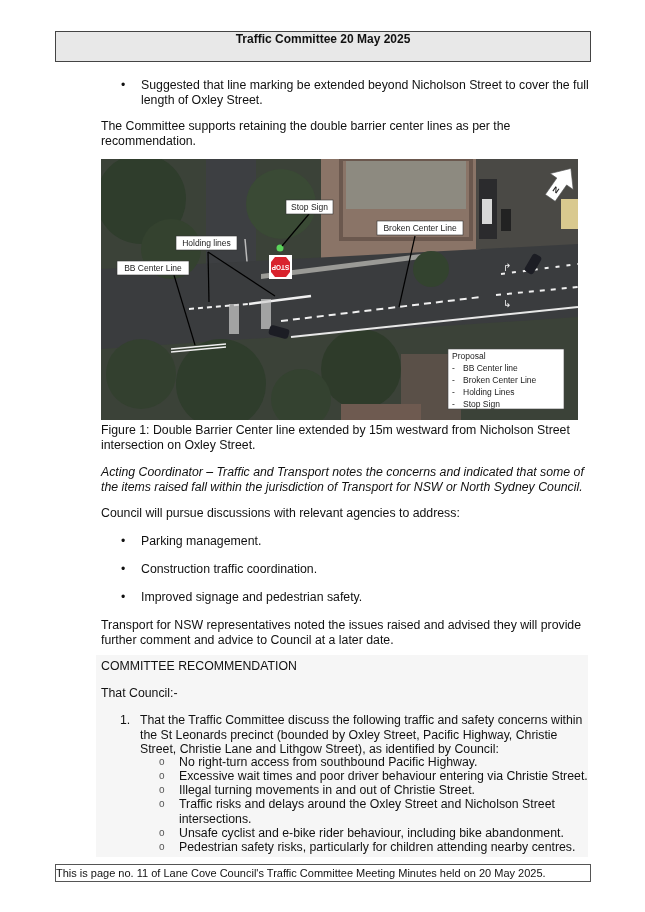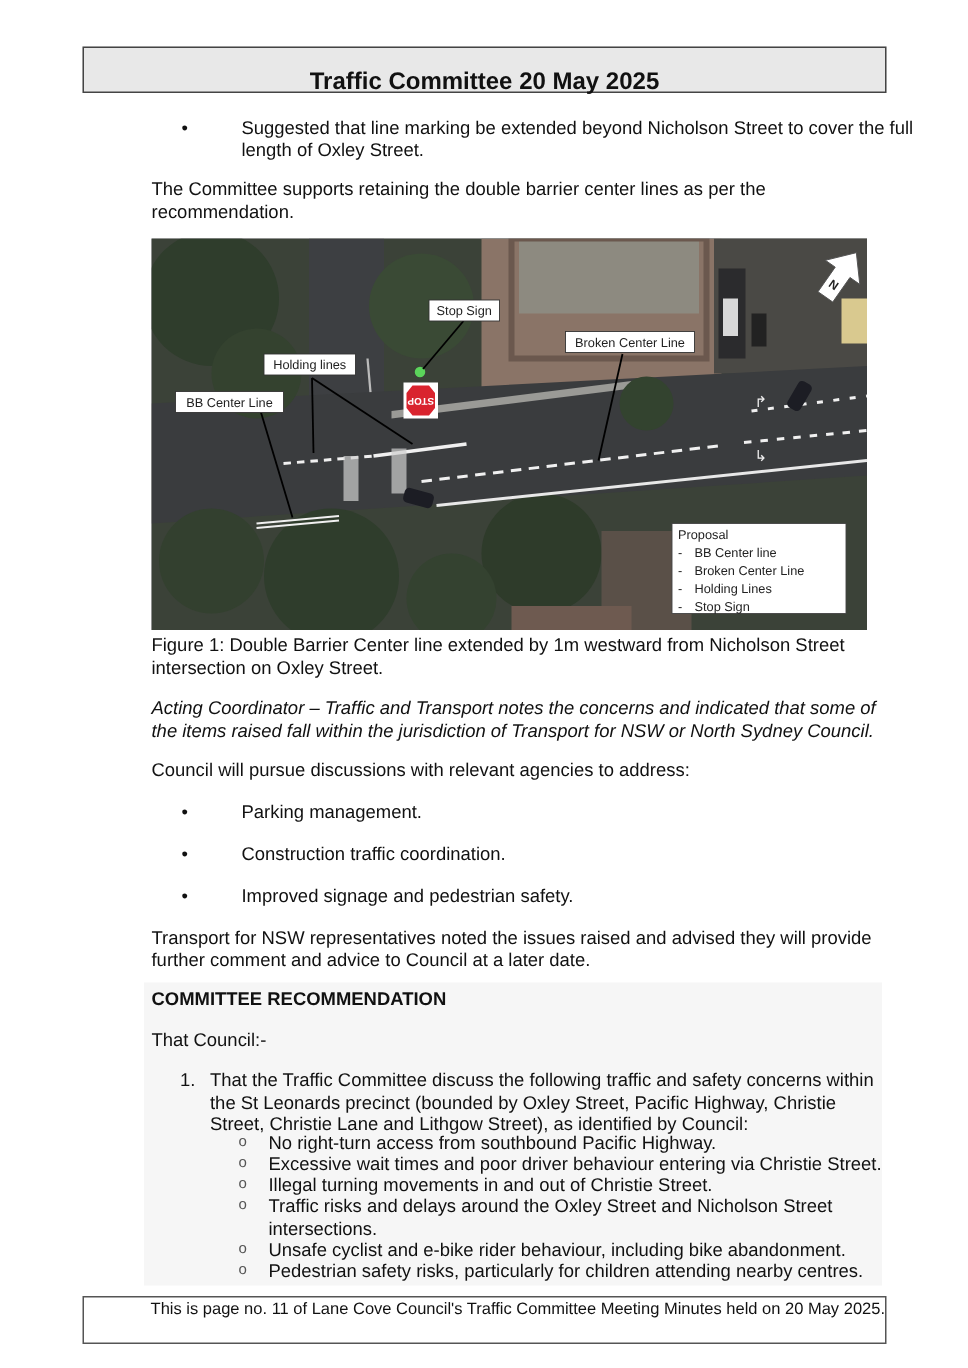--- a/index.html
+++ b/index.html
@@ -1,36 +1,36 @@
 <!DOCTYPE html>
 <html><head>
 <meta charset="utf-8">
 <style>
   * { box-sizing: border-box; margin: 0; padding: 0; }
   html, body { width: 645px; height: 912px; background: #ffffff; overflow: hidden; }
   body { position: relative; font-family: "Liberation Sans", sans-serif; color: #111; font-size: 12.3px; line-height: 14.5px; }
 
-  .header-box { position: absolute; left: 55px; top: 31px; width: 536px; height: 31px; border: 1.5px solid #444; background: #e8e8e8; text-align: center; font-weight: bold; font-size: 16px; line-height: 13.5px; padding-top: 16px; }
+  .header-box { position: absolute; left: 55px; top: 31px; width: 536px; height: 31px; border: 1.5px solid #444; background: #e8e8e8; text-align: center; font-weight: bold; font-size: 12px; line-height: 13.5px; padding-top: 1px; }
 
   .abs { position: absolute; }
   .para { left: 101px; width: 490px; }
   .bullet-row { position: absolute; left: 101px; width: 490px; }
   .bullet-row .dot { position: absolute; left: 20px; top: 0; }
-  .bullet-row .txt { position: absolute; left: 40px; width: 450px; margin-left: 20px; }
+  .bullet-row .txt { position: absolute; left: 40px; width: 450px; }
 
   .figure { position: absolute; left: 101px; top: 159px; width: 477px; height: 261px; overflow: hidden; background: #3c3f3c; }
   .figure svg { display: block; }
 
   .rec-bg { position: absolute; left: 96px; top: 655px; width: 492px; height: 202px; background: #f6f6f6; }
 
   .sub-row { position: absolute; left: 159px; width: 430px; }
   .sub-row .circ { position: absolute; left: 0; top: 0; font-size: 10px; color: #555; }
   .sub-row .txt { position: absolute; left: 20px; width: 410px; }
 
-  .footer-box { position: absolute; left: 55px; top: 864px; width: 536px; height: 32px; border: 1px solid #555; text-align: right; font-size: 11px; line-height: 16px; }
+  .footer-box { position: absolute; left: 55px; top: 864px; width: 536px; height: 18px; border: 1px solid #555; text-align: left; font-size: 11px; line-height: 16px; }
 
   .lbl { font-family: "Liberation Sans", sans-serif; font-size: 8.5px; fill: #222; }
 </style>
 </head>
 <body>
 
 <div class="header-box">
   <div>Traffic Committee 20 May 2025</div>
 </div>
 
@@ -139,21 +139,21 @@
       <text class="lbl" x="351" y="224">-</text>
       <text class="lbl" x="362" y="224">Broken Center Line</text>
       <text class="lbl" x="351" y="236">-</text>
       <text class="lbl" x="362" y="236">Holding Lines</text>
       <text class="lbl" x="351" y="248">-</text>
       <text class="lbl" x="362" y="248">Stop Sign</text>
     </g>
   </svg>
 </div>
 
-<div class="abs para" style="top:423px;">Figure 1: Double Barrier Center line extended by 1m westward from Nicholson Street intersection on Oxley Street.</div>
+<div class="abs para" style="top:423px;">Figure 1: Double Barrier Center line extended by 15m westward from Nicholson Street intersection on Oxley Street.</div>
 
 <div class="abs para" style="top:465px;font-style:italic;">Acting Coordinator – Traffic and Transport notes the concerns and indicated that some of the items raised fall within the jurisdiction of Transport for NSW or North Sydney Council.</div>
 
 <div class="abs para" style="top:506px;">Council will pursue discussions with relevant agencies to address:</div>
 
 <div class="bullet-row" style="top:534px;">
   <span class="dot">•</span>
   <span class="txt">Parking management.</span>
 </div>
 <div class="bullet-row" style="top:562px;">
@@ -161,21 +161,21 @@
   <span class="txt">Construction traffic coordination.</span>
 </div>
 <div class="bullet-row" style="top:590px;">
   <span class="dot">•</span>
   <span class="txt">Improved signage and pedestrian safety.</span>
 </div>
 
 <div class="abs para" style="top:618px;">Transport for NSW representatives noted the issues raised and advised they will provide further comment and advice to Council at a later date.</div>
 
 <div class="rec-bg"></div>
-<div class="abs para" style="top:659px; font-weight:bold;">COMMITTEE RECOMMENDATION</div>
+<div class="abs para" style="top:659px; font-weight:normal;">COMMITTEE RECOMMENDATION</div>
 <div class="abs para" style="top:686px;">That Council:-</div>
 
 <div class="abs" style="left:120px; top:713px;">1.</div>
 <div class="abs" style="left:140px; top:713px; width:450px;">That the Traffic Committee discuss the following traffic and safety concerns within the St Leonards precinct (bounded by Oxley Street, Pacific Highway, Christie Street, Christie Lane and Lithgow Street), as identified by Council:</div>
 
 <div class="sub-row" style="top:755px;">
   <span class="circ">o</span>
   <span class="txt">No right-turn access from southbound Pacific Highway.</span>
 </div>
 <div class="sub-row" style="top:769px;">

